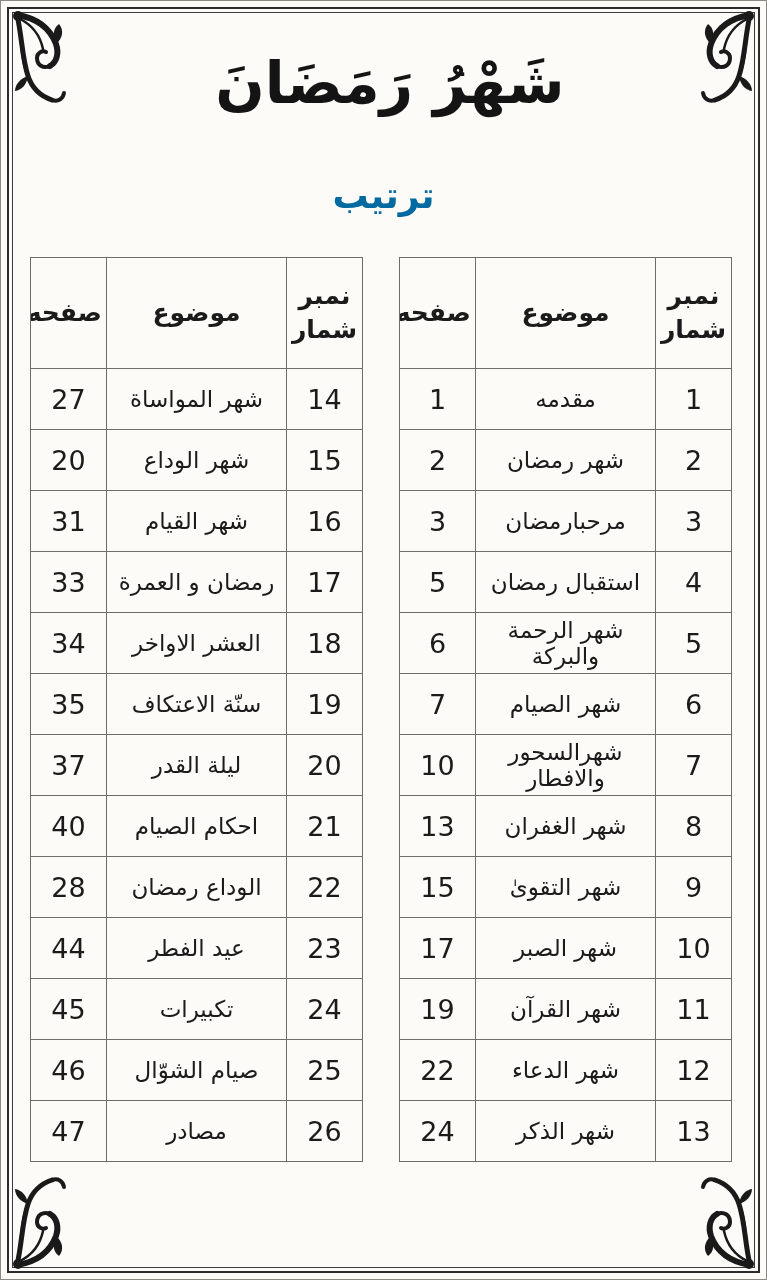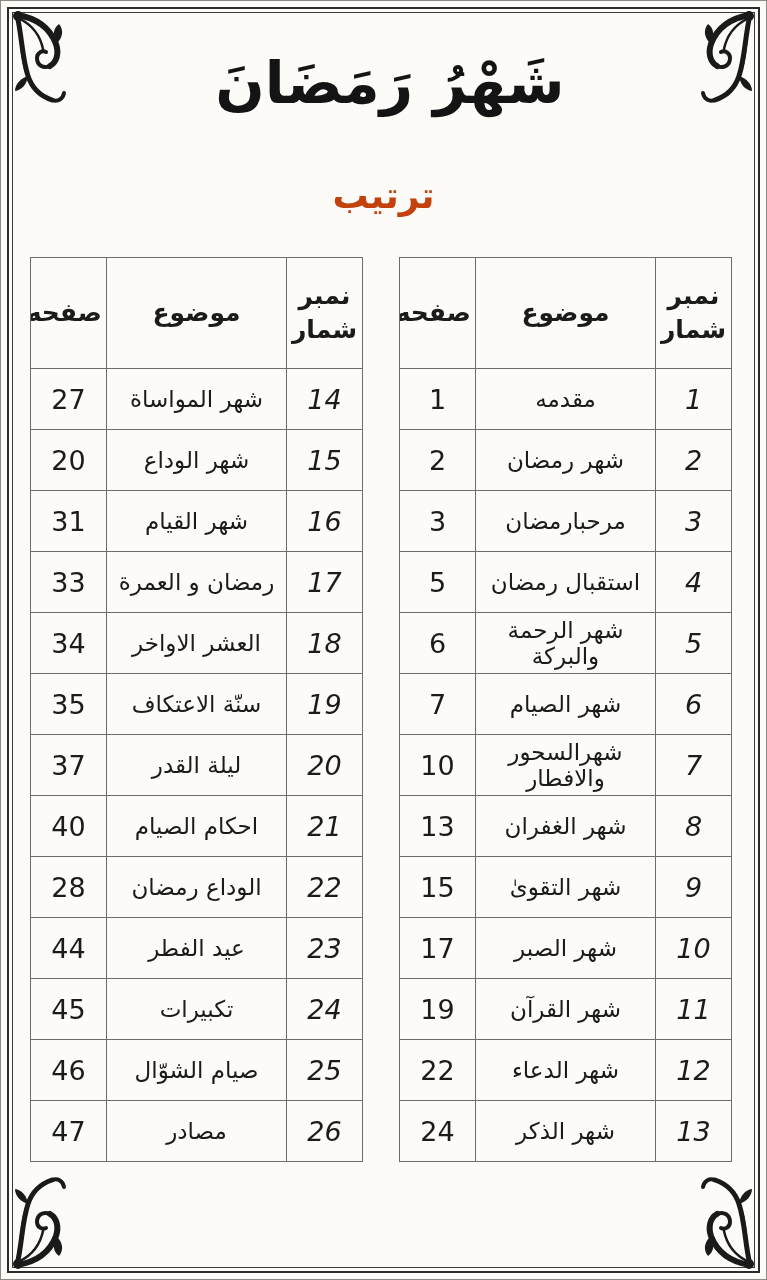--- a/index.html
+++ b/index.html
@@ -55,21 +55,21 @@
     padding-left: 13px;
   }
   .subtitle {
     position: absolute;
     top: 174px;
     left: 0; right: 0;
     margin: 0;
     text-align: center;
     font-size: 36px;
     font-weight: bold;
-    color: #c2410c;
+    color: #0369a1;
   }
 
   .tables {
     position: absolute;
     top: 256px;
     right: 34px;
     left: 33px;
     display: flex;
     justify-content: space-between;
     gap: 36px;
@@ -90,21 +90,21 @@
   }
   table.toc th {
     height: 110px;
     font-size: 25px;
     font-weight: bold;
     line-height: 1.35;
   }
   table.toc td {
     height: 60px;
   }
-  td.serial { font-size: 27px; font-family: "DejaVu Sans", sans-serif; font-style: italic; }
+  td.serial { font-size: 27px; font-family: "DejaVu Sans", sans-serif; }
   td.topic  { font-size: 23px; }
   td.page   { font-size: 27px; font-family: "DejaVu Sans", sans-serif; }
 </style>
 </head>
 <body>
 
 <div class="page">
 
   <div class="frame-outer"></div>
   <div class="frame-inner"></div>

